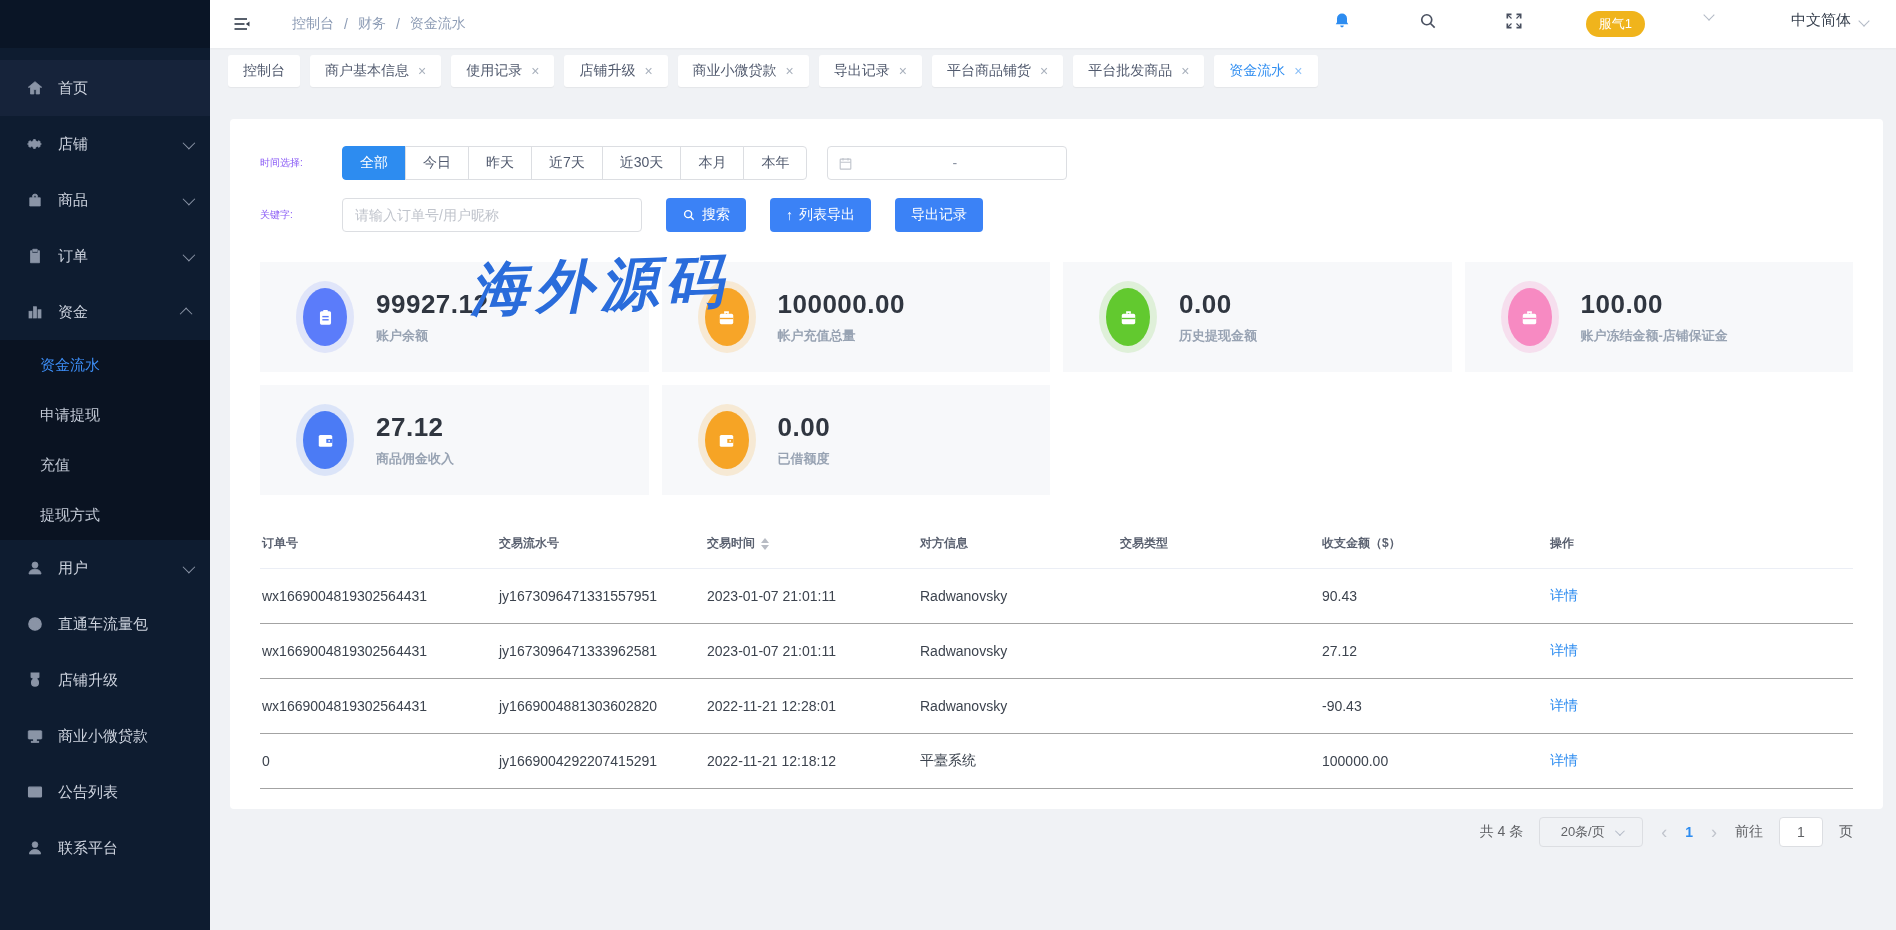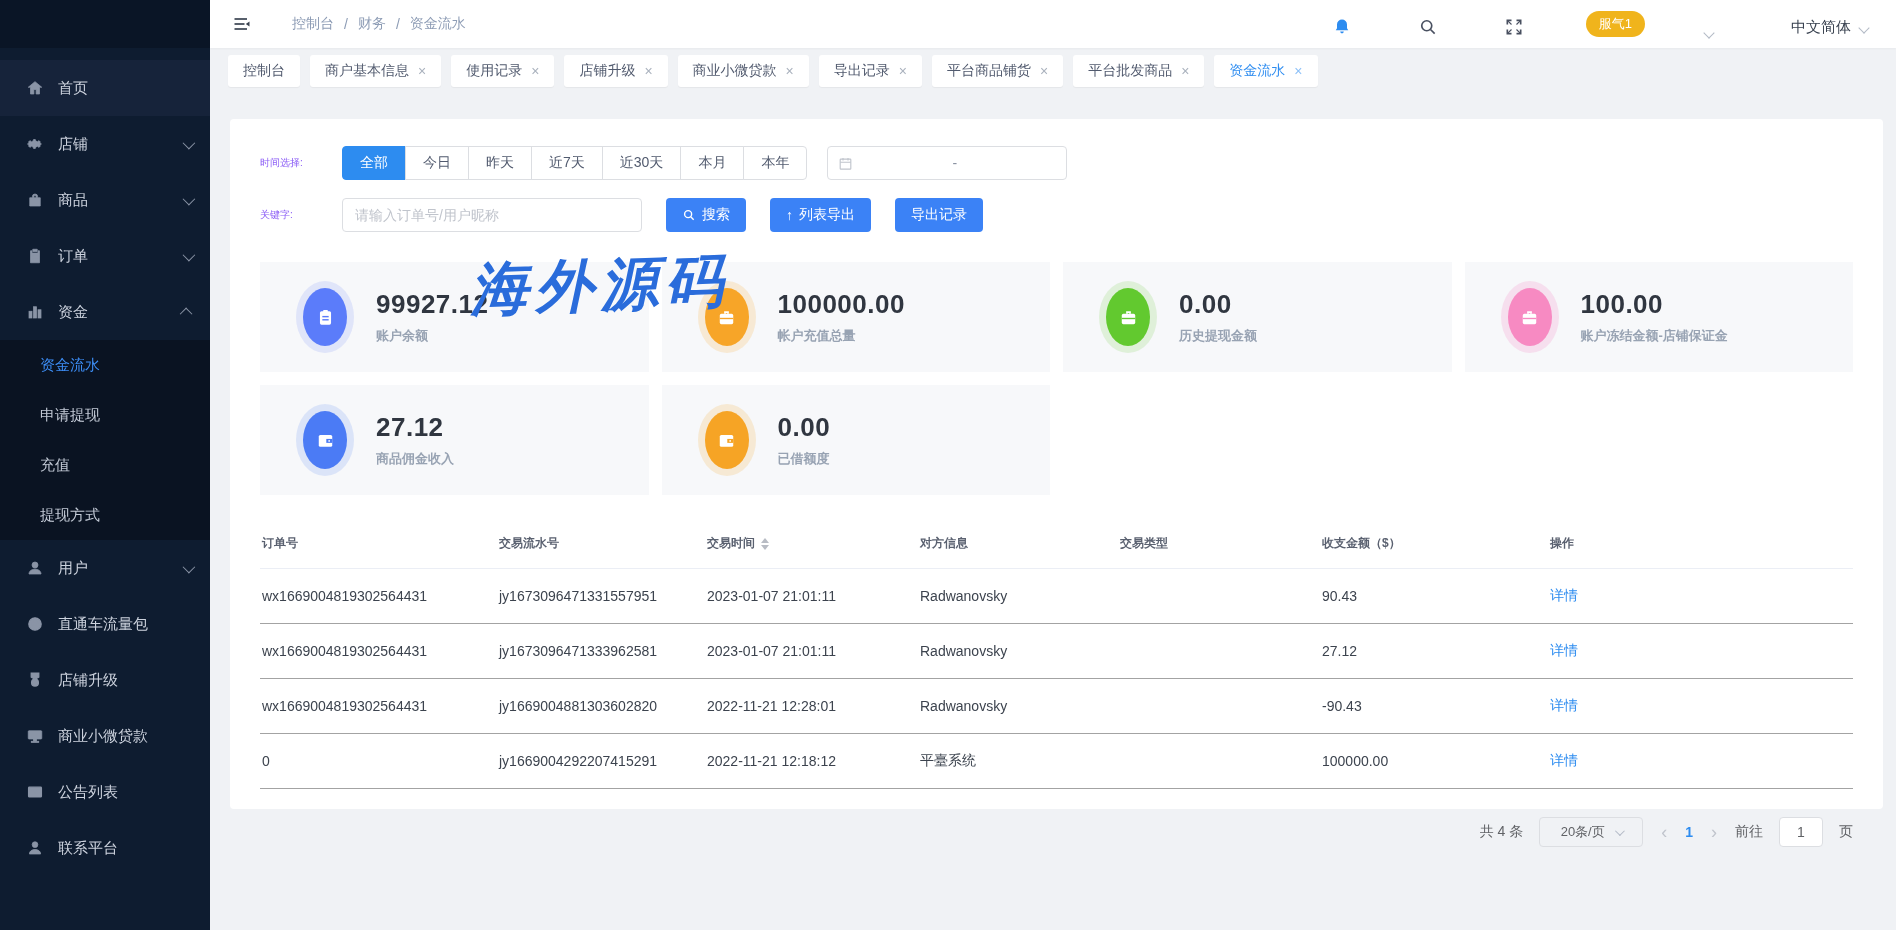--- a/index.html
+++ b/index.html
@@ -17,21 +17,21 @@
   .chev.up { transform:rotate(-135deg) translateY(-2px); }
   .submenu { background:#0a1322; }
   .submenu-item { height:50px; display:flex; align-items:center; padding-left:40px; color:#c3cad6; font-size:15px; cursor:pointer; }
   .submenu-item.active { color:#3d8ef7; }
 
   
   .main { position:absolute; left:210px; top:0; width:1686px; height:930px; }
   .topbar { height:48px; background:#fff; display:flex; align-items:center; padding:0 28px 0 22px; position:relative; z-index:20; box-shadow:0 1px 2px rgba(0,0,0,0.04); }
   .fold-icon { width:20px; height:20px; cursor:pointer; }
   .breadcrumb { margin-left:40px; display:flex; align-items:center; gap:10px; font-size:14px; color:#8d9cb5; }
-  .topbar-right { margin-left:auto; display:flex; align-items:flex-end;gap:40px; }
+  .topbar-right { margin-left:auto; display:flex; align-items:flex-start;gap:40px; }
   .tool-icon { width:20px; height:20px; margin-left:26px; cursor:pointer; display:flex; align-items:center; justify-content:center; }
   .badge-pill { margin-left:22px; background:#f0b41c; color:#fff; font-size:13px; height:26px; line-height:26px; padding:0 13px; border-radius:14px; cursor:pointer; }
   .small-chev { width:8px; height:8px; border-right:1.5px solid #b3bac6; border-bottom:1.5px solid #b3bac6; transform:rotate(45deg); margin-left:20px; cursor:pointer; }
   .lang { margin-left:38px; font-size:15px; color:#38414f; display:flex; align-items:center; gap:9px; cursor:pointer; }
 
   
   .tabstrip { height:46px; background:#f0f2f5; display:flex; align-items:center; padding:0 0 0 18px; gap:10px; }
   .tab { height:32px; background:#fff; border-radius:3px; display:inline-flex; align-items:center; padding:0 15px; font-size:14px; color:#515a6e; cursor:pointer; box-shadow:0 1px 1px rgba(0,0,0,0.05); white-space:nowrap; }
   .tab .tab-close { margin-left:9px; color:#a9b1bd; font-size:14px; line-height:1; }
   .tab.active { color:#2d8cf0; }

